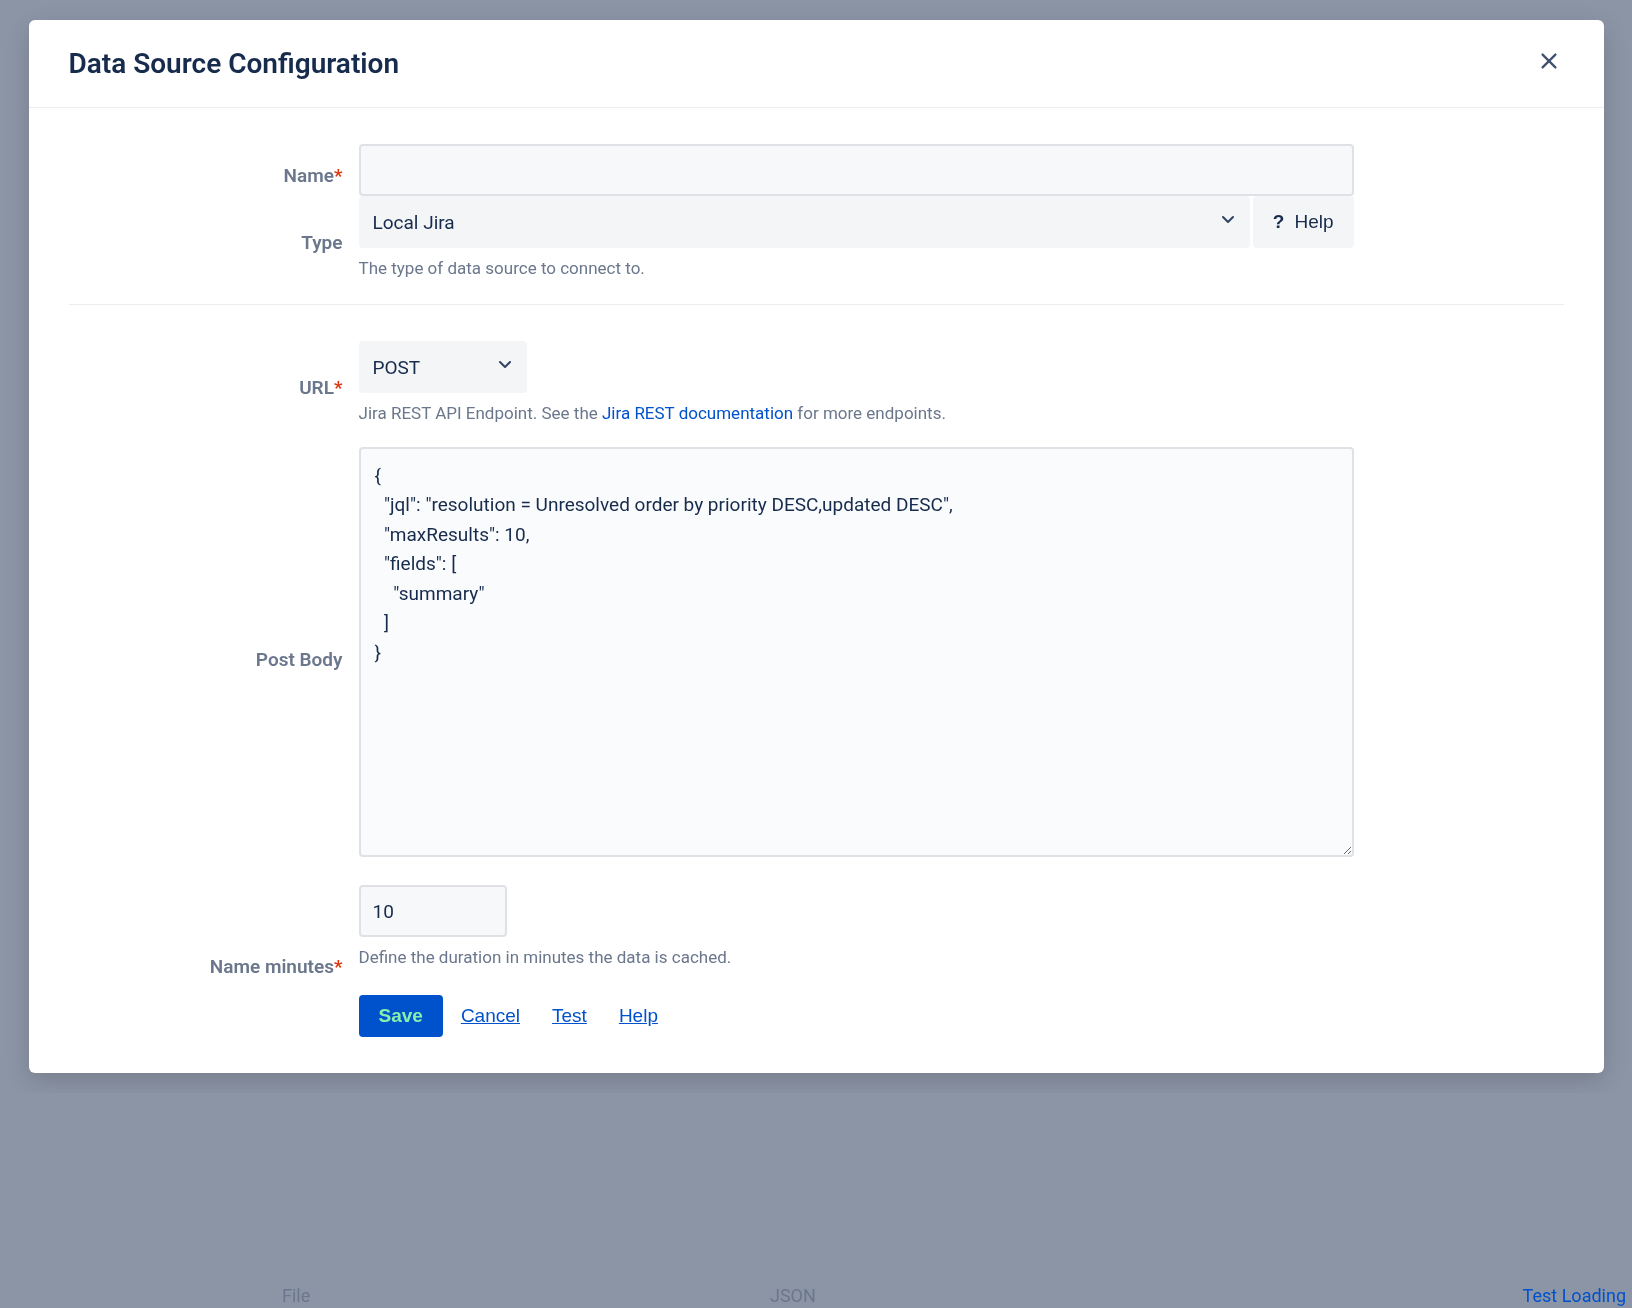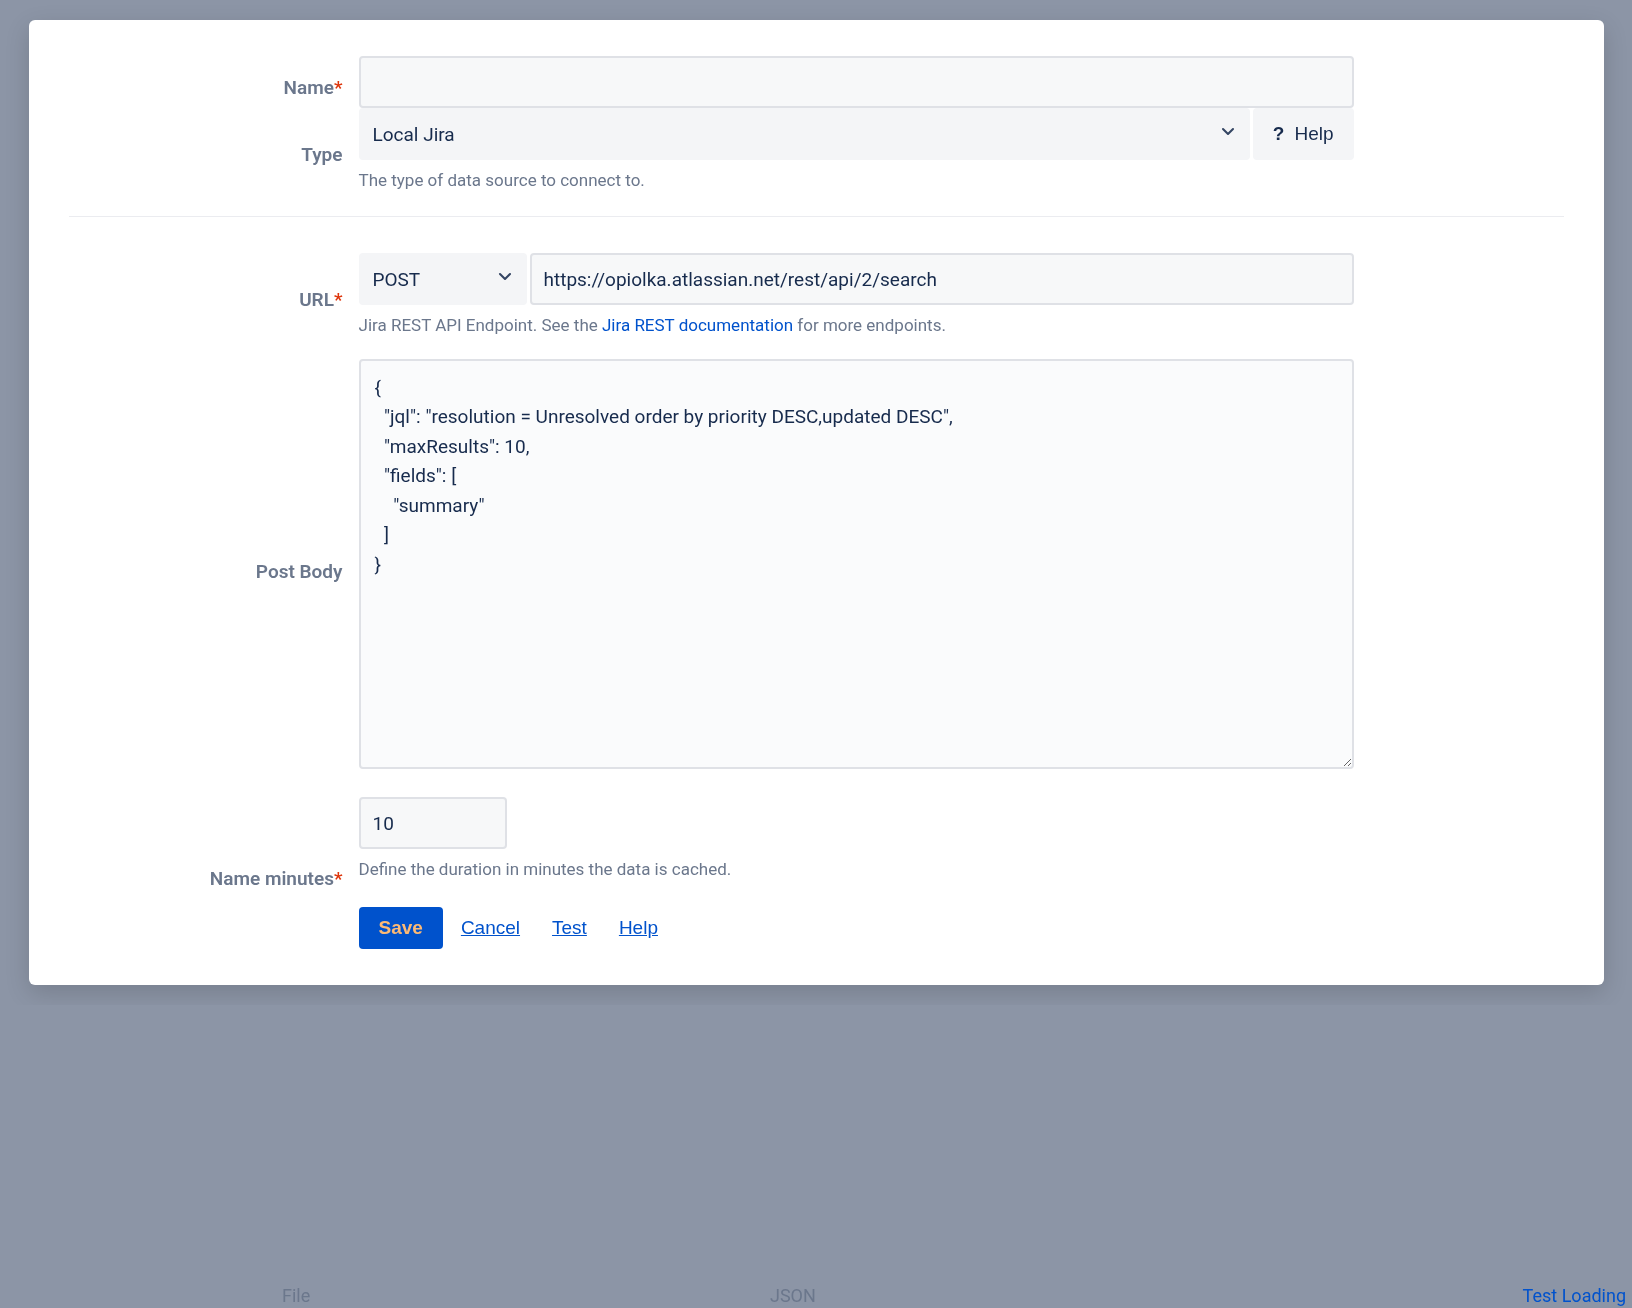--- a/index.html
+++ b/index.html
@@ -165,21 +165,21 @@
       width: 148px;
     }
     .button-row {
       display: flex;
       align-items: center;
       gap: 4px;
       margin-top: 28px;
     }
     .btn-primary {
       background: #0052cc;
-      color: #fdba74;
+      color: #86efac;
       border: none;
       border-radius: 4px;
       font-size: 19px;
       font-weight: 600;
       padding: 10px 20px;
       cursor: pointer;
     }
     .btn-link {
       background: none;
       border: none;
@@ -197,20 +197,31 @@
       z-index: -1;
     }
     .bg-text.link {
       color: #0052cc;
     }
   </style>
 </head>
 <body>
 
 <div class="modal">
+  <div class="modal-header">
+    <h1 class="modal-title">Data Source Configuration</h1>
+    <button class="close-btn">
+      <span>
+        <svg viewBox="0 0 24 24" fill="none" stroke="#42526e" stroke-width="2.5" stroke-linecap="round">
+          <line x1="5" y1="5" x2="19" y2="19"></line>
+          <line x1="19" y1="5" x2="5" y2="19"></line>
+        </svg>
+      </span>
+    </button>
+  </div>
 
   <div class="modal-body">
 
     <div class="form-row">
       <label class="form-label">
         <span>Name</span><span class="required">*</span>
       </label>
       <div class="form-field">
         <input type="text" class="text-input" value="" style="">
       </div>
@@ -246,21 +257,20 @@
       <div class="form-field">
         <div class="form-field-inner">
           <div class="select-wrap method">
             <span>POST</span>
             <span class="chevron">
               <svg viewBox="0 0 24 24" fill="none" stroke-width="2.5" stroke-linecap="round" stroke-linejoin="round">
                 <polyline points="6 9 12 15 18 9"></polyline>
               </svg>
             </span>
           </div>
-          <input type="text" class="text-input url-input" value="https://opiolka.atlassian.net/rest/api/2/search" style="">
         </div>
         <div class="field-help">
           <span>Jira REST API Endpoint. See the </span><a href="#">Jira REST documentation</a><span> for more endpoints.</span>
         </div>
       </div>
     </div>
 
     <div class="form-row" style="margin-top:24px">
       <label class="form-label">Post Body</label>
       <div class="form-field">

